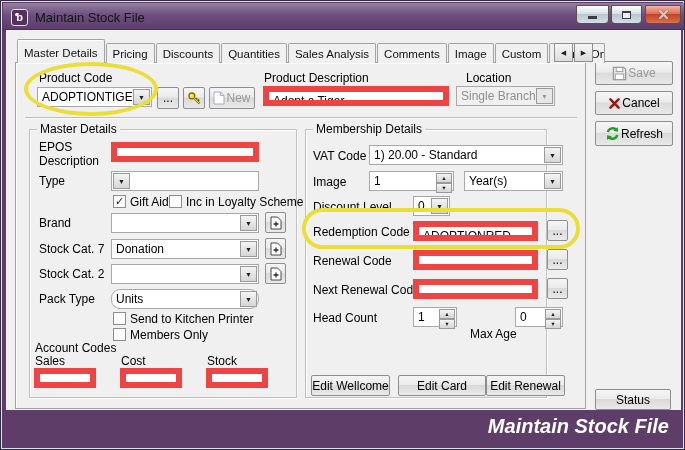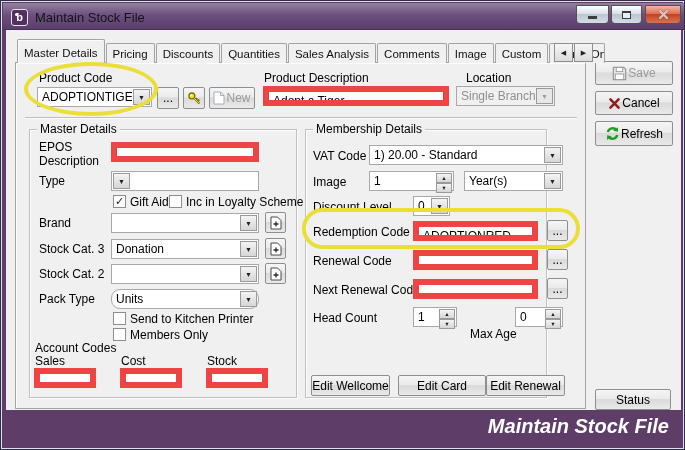--- a/index.html
+++ b/index.html
@@ -185,21 +185,21 @@
         <span>▼</span>
       </span>
   </div>
   <div class="abs btn" style="left:264px; top:211px; width:21px; height:21px;">
     <svg width="12" height="14" viewBox="0 0 12 14">
       <path d="M1 1 h6.5 L11 4.5 V13 H1 Z" fill="#ffffff" stroke="#4a4a4a"></path>
       <path d="M6 5.5 v5 M3.5 8 h5" stroke="#2a2a2a" stroke-width="1.3"></path>
     </svg>
   </div>
 
-  <div class="abs lbl" style="left:38px; top:241px;">Stock Cat. 3</div>
+  <div class="abs lbl" style="left:38px; top:241px;">Stock Cat. 7</div>
   <div class="abs combo" style="left:110px; top:238px; width:148px;">
     <span class="val">Donation</span>
     <span class="drop">
         <span>▼</span>
       </span>
   </div>
   <div class="abs btn" style="left:264px; top:237px; width:21px; height:21px;">
     <svg width="12" height="14" viewBox="0 0 12 14">
       <path d="M1 1 h6.5 L11 4.5 V13 H1 Z" fill="#ffffff" stroke="#4a4a4a"></path>
       <path d="M6 5.5 v5 M3.5 8 h5" stroke="#2a2a2a" stroke-width="1.3"></path>

